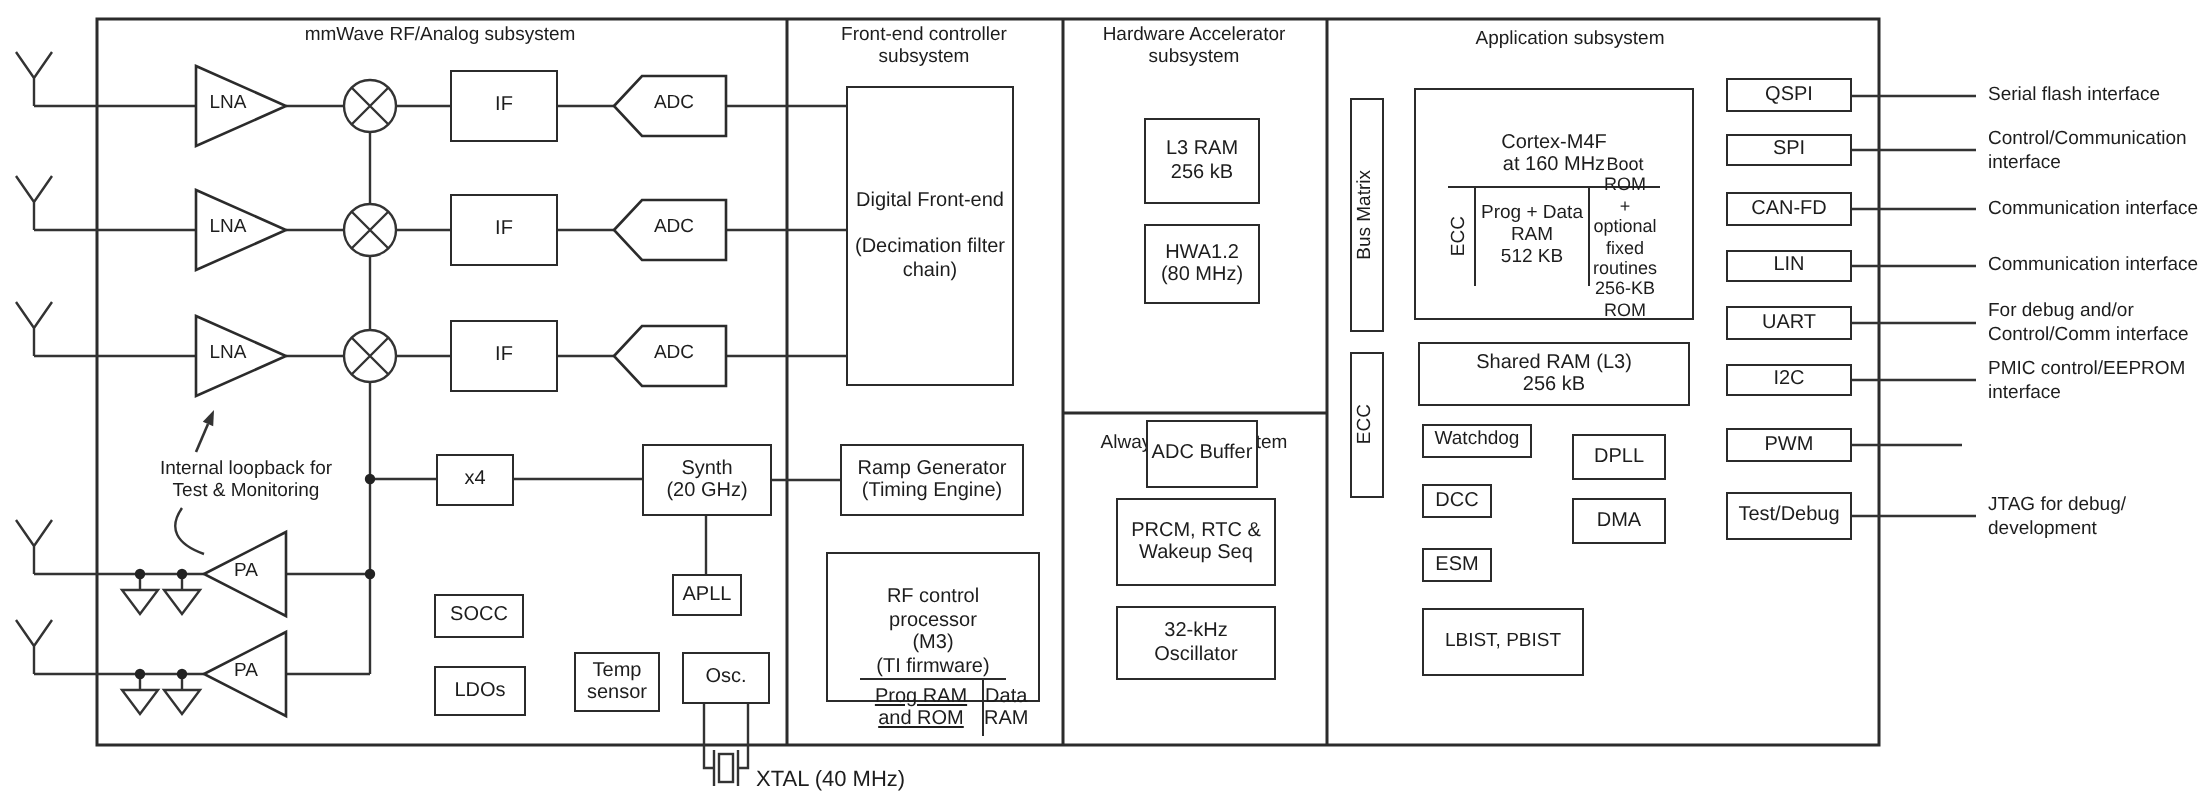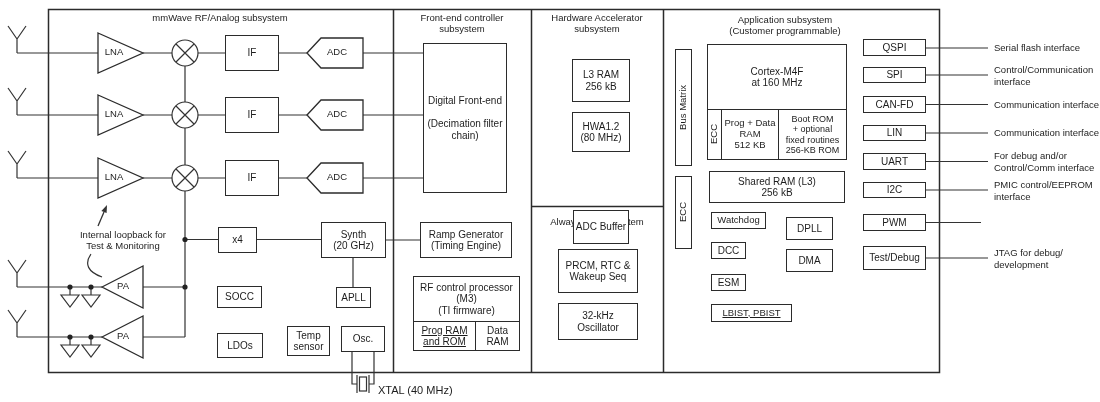--- a/index.html
+++ b/index.html
@@ -6,21 +6,21 @@
   #stage{position:relative;width:1100px;height:402px;background:#fff;
          font-family:"Liberation Sans",sans-serif;color:#1d1d1d;overflow:hidden;}
   #wires{position:absolute;left:0;top:0;z-index:0;}
   .box{position:absolute;box-sizing:border-box;border:1.4px solid #2b2b2b;background:#fff;
        display:flex;flex-direction:column;align-items:center;justify-content:center;
        text-align:center;font-size:10px;line-height:1.15;z-index:2;}
   .lbl{position:absolute;z-index:2;text-align:center;font-size:9.5px;line-height:1.2;}
   .left{text-align:left;}
   .b{font-weight:normal;}
   .vtext{writing-mode:vertical-rl;transform:rotate(180deg);white-space:nowrap;font-size:9.5px;}
-  .complex{padding:0;align-items:stretch;justify-content:flex-start;}
+  .complex{padding:16px;align-items:stretch;justify-content:flex-start;}
   .row{display:flex;flex:0 0 auto;align-items:stretch;}
   .cell{display:flex;flex-direction:column;align-items:center;justify-content:center;
         text-align:center;box-sizing:border-box;}
   .desc{position:absolute;left:994px;width:118px;font-size:9.5px;line-height:1.22;z-index:2;}
 </style>
 </head>
 <body>
 
 <div id="stage">
 
@@ -123,21 +123,20 @@
     <span style="display:block">Front-end controller</span>
     <span style="display:block">subsystem</span>
   </div>
   <div class="lbl" style="left:532px;top:12px;width:130px;">
     <span style="display:block">Hardware Accelerator</span>
     <span style="display:block">subsystem</span>
   </div>
   <div class="lbl" style="left:532px;top:216px;width:130px;">Always On subsystem</div>
   <div class="lbl" style="left:700px;top:14px;width:170px;">
     <span style="display:block">Application subsystem</span>
-    <span style="display:block">(Customer programmable)</span>
   </div>
 
   <div class="lbl" style="left:98px;top:46px;width:32px;">LNA</div>
   <div class="lbl" style="left:98px;top:108px;width:32px;">LNA</div>
   <div class="lbl" style="left:98px;top:171px;width:32px;">LNA</div>
 
   <div class="box" style="left:225px;top:35px;width:54px;height:36px;border-width:1.7px;">IF</div>
   <div class="box" style="left:225px;top:97px;width:54px;height:36px;border-width:1.7px;">IF</div>
   <div class="box" style="left:225px;top:160px;width:54px;height:36px;border-width:1.7px;">IF</div>
 
@@ -152,21 +151,21 @@
     <span style="display:block">Internal loopback for</span>
     <span style="display:block">Test &amp; Monitoring</span>
   </div>
 
   <div class="box" style="left:218px;top:227px;width:39px;height:26px;">x4</div>
   <div class="box" style="left:321px;top:222px;width:65px;height:36px;">
     <span>Synth</span>
     <span>(20 GHz)</span>
   </div>
   <div class="box" style="left:336px;top:287px;width:35px;height:21px;">APLL</div>
-  <div class="box" style="left:217px;top:286px;width:45px;height:22px;">SOCC</div>
+  <div class="box" style="left:217px;top:297px;width:45px;height:22px;">SOCC</div>
   <div class="box" style="left:217px;top:333px;width:46px;height:25px;">LDOs</div>
   <div class="box" style="left:287px;top:326px;width:43px;height:30px;">
     <span>Temp</span>
     <span>sensor</span>
   </div>
   <div class="box" style="left:341px;top:326px;width:44px;height:26px;">Osc.</div>
   <div class="lbl left" style="left:378px;top:384px;width:90px;font-size:11px;">XTAL (40 MHz)</div>
 
   <div class="box" style="left:423px;top:43px;width:84px;height:150px;">
     <span>Digital Front-end</span>
@@ -248,21 +247,21 @@
   <div class="box" style="left:709px;top:171px;width:136px;height:32px;">
     <span>Shared RAM (L3)</span>
     <span class="b">256 kB</span>
   </div>
 
   <div class="box" style="left:711px;top:212px;width:55px;height:17px;font-size:9.5px;">Watchdog</div>
   <div class="box" style="left:786px;top:217px;width:47px;height:23px;">DPLL</div>
   <div class="box" style="left:711px;top:242px;width:35px;height:17px;">DCC</div>
   <div class="box" style="left:786px;top:249px;width:47px;height:23px;">DMA</div>
   <div class="box" style="left:711px;top:274px;width:35px;height:17px;">ESM</div>
-  <div class="box" style="left:711px;top:304px;width:81px;height:18px;font-size:9.5px;text-decoration:underline;">LBIST, PBIST</div>
+  <div class="box" style="left:711px;top:304px;width:81px;height:34px;font-size:9.5px;">LBIST, PBIST</div>
 
   <div class="box" style="left:863px;top:39px;width:63px;height:17px;">QSPI</div>
   <div class="box" style="left:863px;top:67px;width:63px;height:16px;">SPI</div>
   <div class="box" style="left:863px;top:96px;width:63px;height:17px;">CAN-FD</div>
   <div class="box" style="left:863px;top:125px;width:63px;height:16px;">LIN</div>
   <div class="box" style="left:863px;top:153px;width:63px;height:17px;">UART</div>
   <div class="box" style="left:863px;top:182px;width:63px;height:16px;">I2C</div>
   <div class="box" style="left:863px;top:214px;width:63px;height:17px;">PWM</div>
   <div class="box" style="left:863px;top:246px;width:63px;height:24px;">Test/Debug</div>
 

